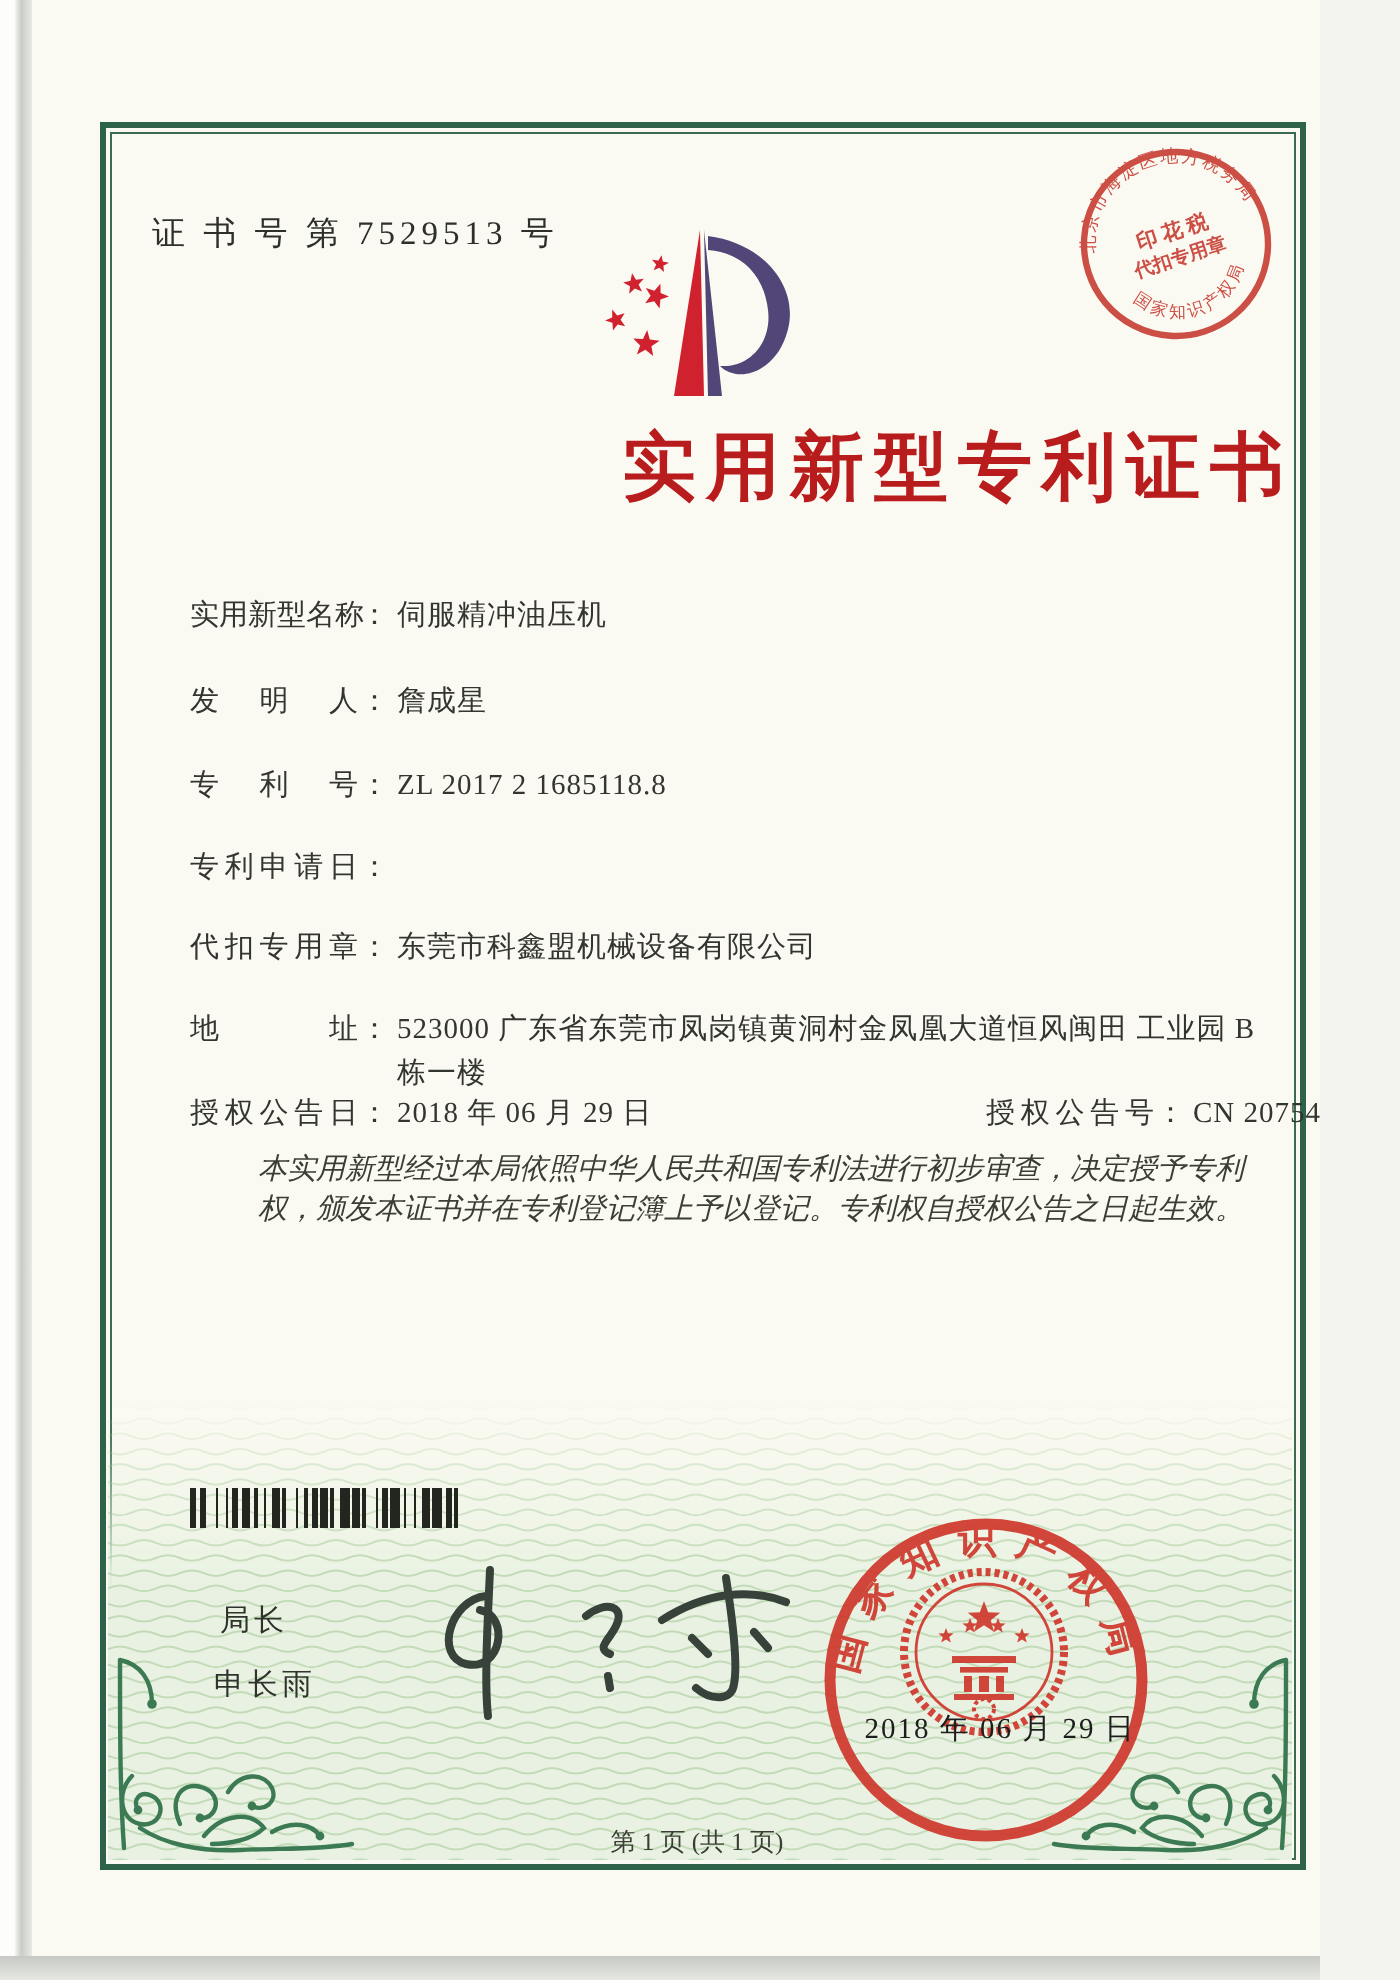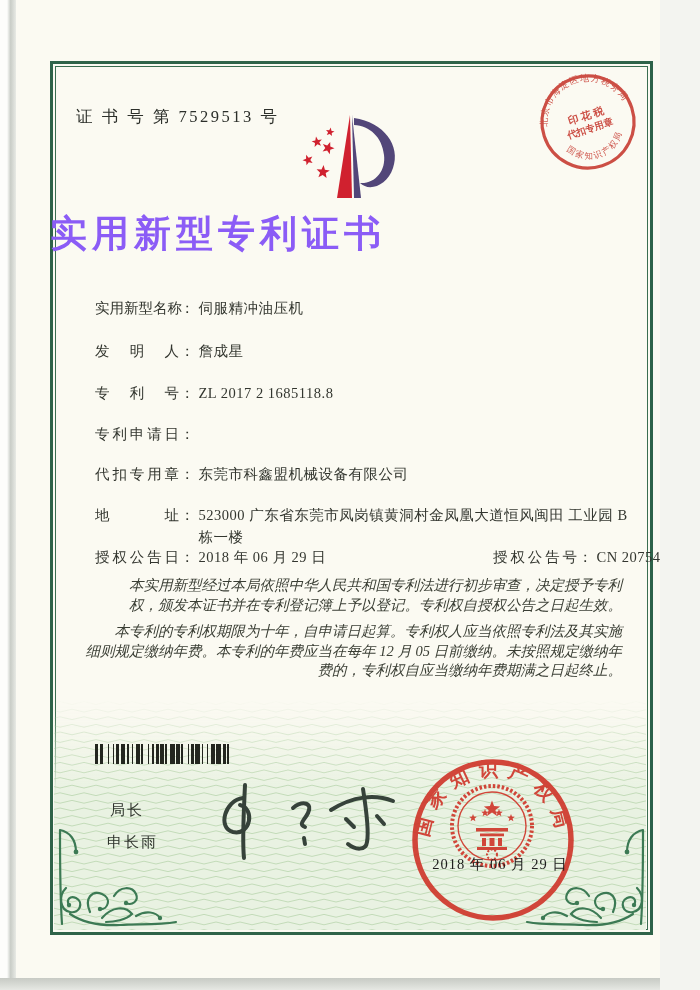--- a/index.html
+++ b/index.html
@@ -11,22 +11,22 @@
   .scan-edge-bottom{position:absolute;left:0;top:978px;width:700px;height:12px;
     background:linear-gradient(180deg,#c7cac4,#e6e8e3);}
   .frame{position:absolute;left:50px;top:61px;width:597px;height:868px;border:3px solid #2f6349;}
   .frame-inner{position:absolute;left:2px;top:2px;right:2px;bottom:2px;border:1px solid #3a6d50;}
   .guilloche{position:absolute;left:54px;top:700px;width:592px;height:230px;overflow:hidden;
     background:linear-gradient(180deg,rgba(233,242,225,0) 0,rgba(233,242,225,.65) 45px,#e9f2e2 95px);
     -webkit-mask-image:linear-gradient(180deg,transparent 0,rgba(0,0,0,.6) 35px,#000 85px);
     mask-image:linear-gradient(180deg,transparent 0,rgba(0,0,0,.6) 35px,#000 85px);}
   .cert-no{position:absolute;left:76px;top:106px;font-size:16.5px;letter-spacing:2.5px;color:#2c2f2a;}
   .logo{position:absolute;left:288px;top:110px;}
-  .title{position:absolute;left:50px;top:209px;width:597px;text-align:left;
-    font-size:37px;font-weight:600;letter-spacing:5px;color:#8b5cf6;}
+  .title{position:absolute;left:50px;top:209px;width:597px;text-align:right;
+    font-size:37px;font-weight:600;letter-spacing:5px;color:#b91c1c;}
   .frow{position:absolute;left:95px;width:550px;display:flex;align-items:flex-start;
     font-size:14.5px;color:#33362f;line-height:22px;}
   .flabel{display:inline-block;width:85px;text-align:justify;text-align-last:justify;white-space:nowrap;}
   .fcolon{display:inline-block;margin:0 4px 0 1px;}
   .fvalue{display:inline-block;width:445px;letter-spacing:.5px;}
   .grant-right{position:absolute;left:398px;top:0;display:flex;}
   .paras{position:absolute;left:84px;top:576px;width:538px;color:#3a3e34;text-align:right;}
   .paras p{margin:0 0 7px 0;text-indent:2em;font-style:italic;font-size:14.5px;line-height:19.5px;
     font-family:"Liberation Serif","DejaVu Serif",serif;}
   .barcode{position:absolute;left:95px;top:744px;height:20px;display:flex;align-items:stretch;}
@@ -179,21 +179,20 @@
     <span class="fvalue" style="width:190px">2018 年 06 月 29 日</span>
     <span class="grant-right">
       <span class="flabel" style="width:84px">授权公告号</span>
         <span class="fcolon">：</span>
       <span class="fvalue" style="width:140px">CN 207549551 U</span>
     </span>
   </div>
 
   <div class="paras">
     <p>本实用新型经过本局依照中华人民共和国专利法进行初步审查，决定授予专利权，颁发本证书并在专利登记簿上予以登记。专利权自授权公告之日起生效。</p>
-    <p>本专利的专利权期限为十年，自申请日起算。专利权人应当依照专利法及其实施细则规定缴纳年费。本专利的年费应当在每年 12 月 05 日前缴纳。未按照规定缴纳年费的，专利权自应当缴纳年费期满之日起终止。</p>
   </div>
 
   <div class="barcode">
       <i style="width: 3.2px; background: rgb(35, 38, 31);"></i>
       <i style="width: 1.6px; background: transparent;"></i>
       <i style="width: 3.2px; background: rgb(35, 38, 31);"></i>
       <i style="width: 4.8px; background: transparent;"></i>
       <i style="width: 1.6px; background: rgb(35, 38, 31);"></i>
       <i style="width: 3.2px; background: transparent;"></i>
       <i style="width: 1.6px; background: rgb(35, 38, 31);"></i>
@@ -299,13 +298,14 @@
     <text font-size="9" fill="#c6382e" letter-spacing="1.2" font-family="Liberation Serif, DejaVu Serif, serif">
       <textPath href="#stampTop" startOffset="50%" text-anchor="middle">北京市海淀区地方税务局</textPath>
     </text>
     <text font-size="8.5" fill="#c6382e" letter-spacing="1.5" font-family="Liberation Serif, DejaVu Serif, serif">
       <textPath href="#stampBot" startOffset="50%" text-anchor="middle">国家知识产权局</textPath>
     </text>
     <text x="50" y="47" font-size="10.5" font-weight="bold" fill="#c6382e" text-anchor="middle" font-family="Liberation Serif, DejaVu Serif, serif">印 花 税</text>
     <text x="50" y="60" font-size="9.5" font-weight="bold" fill="#c6382e" text-anchor="middle" font-family="Liberation Serif, DejaVu Serif, serif">代扣专用章</text>
   </svg>
 
+  <div class="footer">第 1 页 (共 1 页)</div>
 </div>
 
 </body></html>

